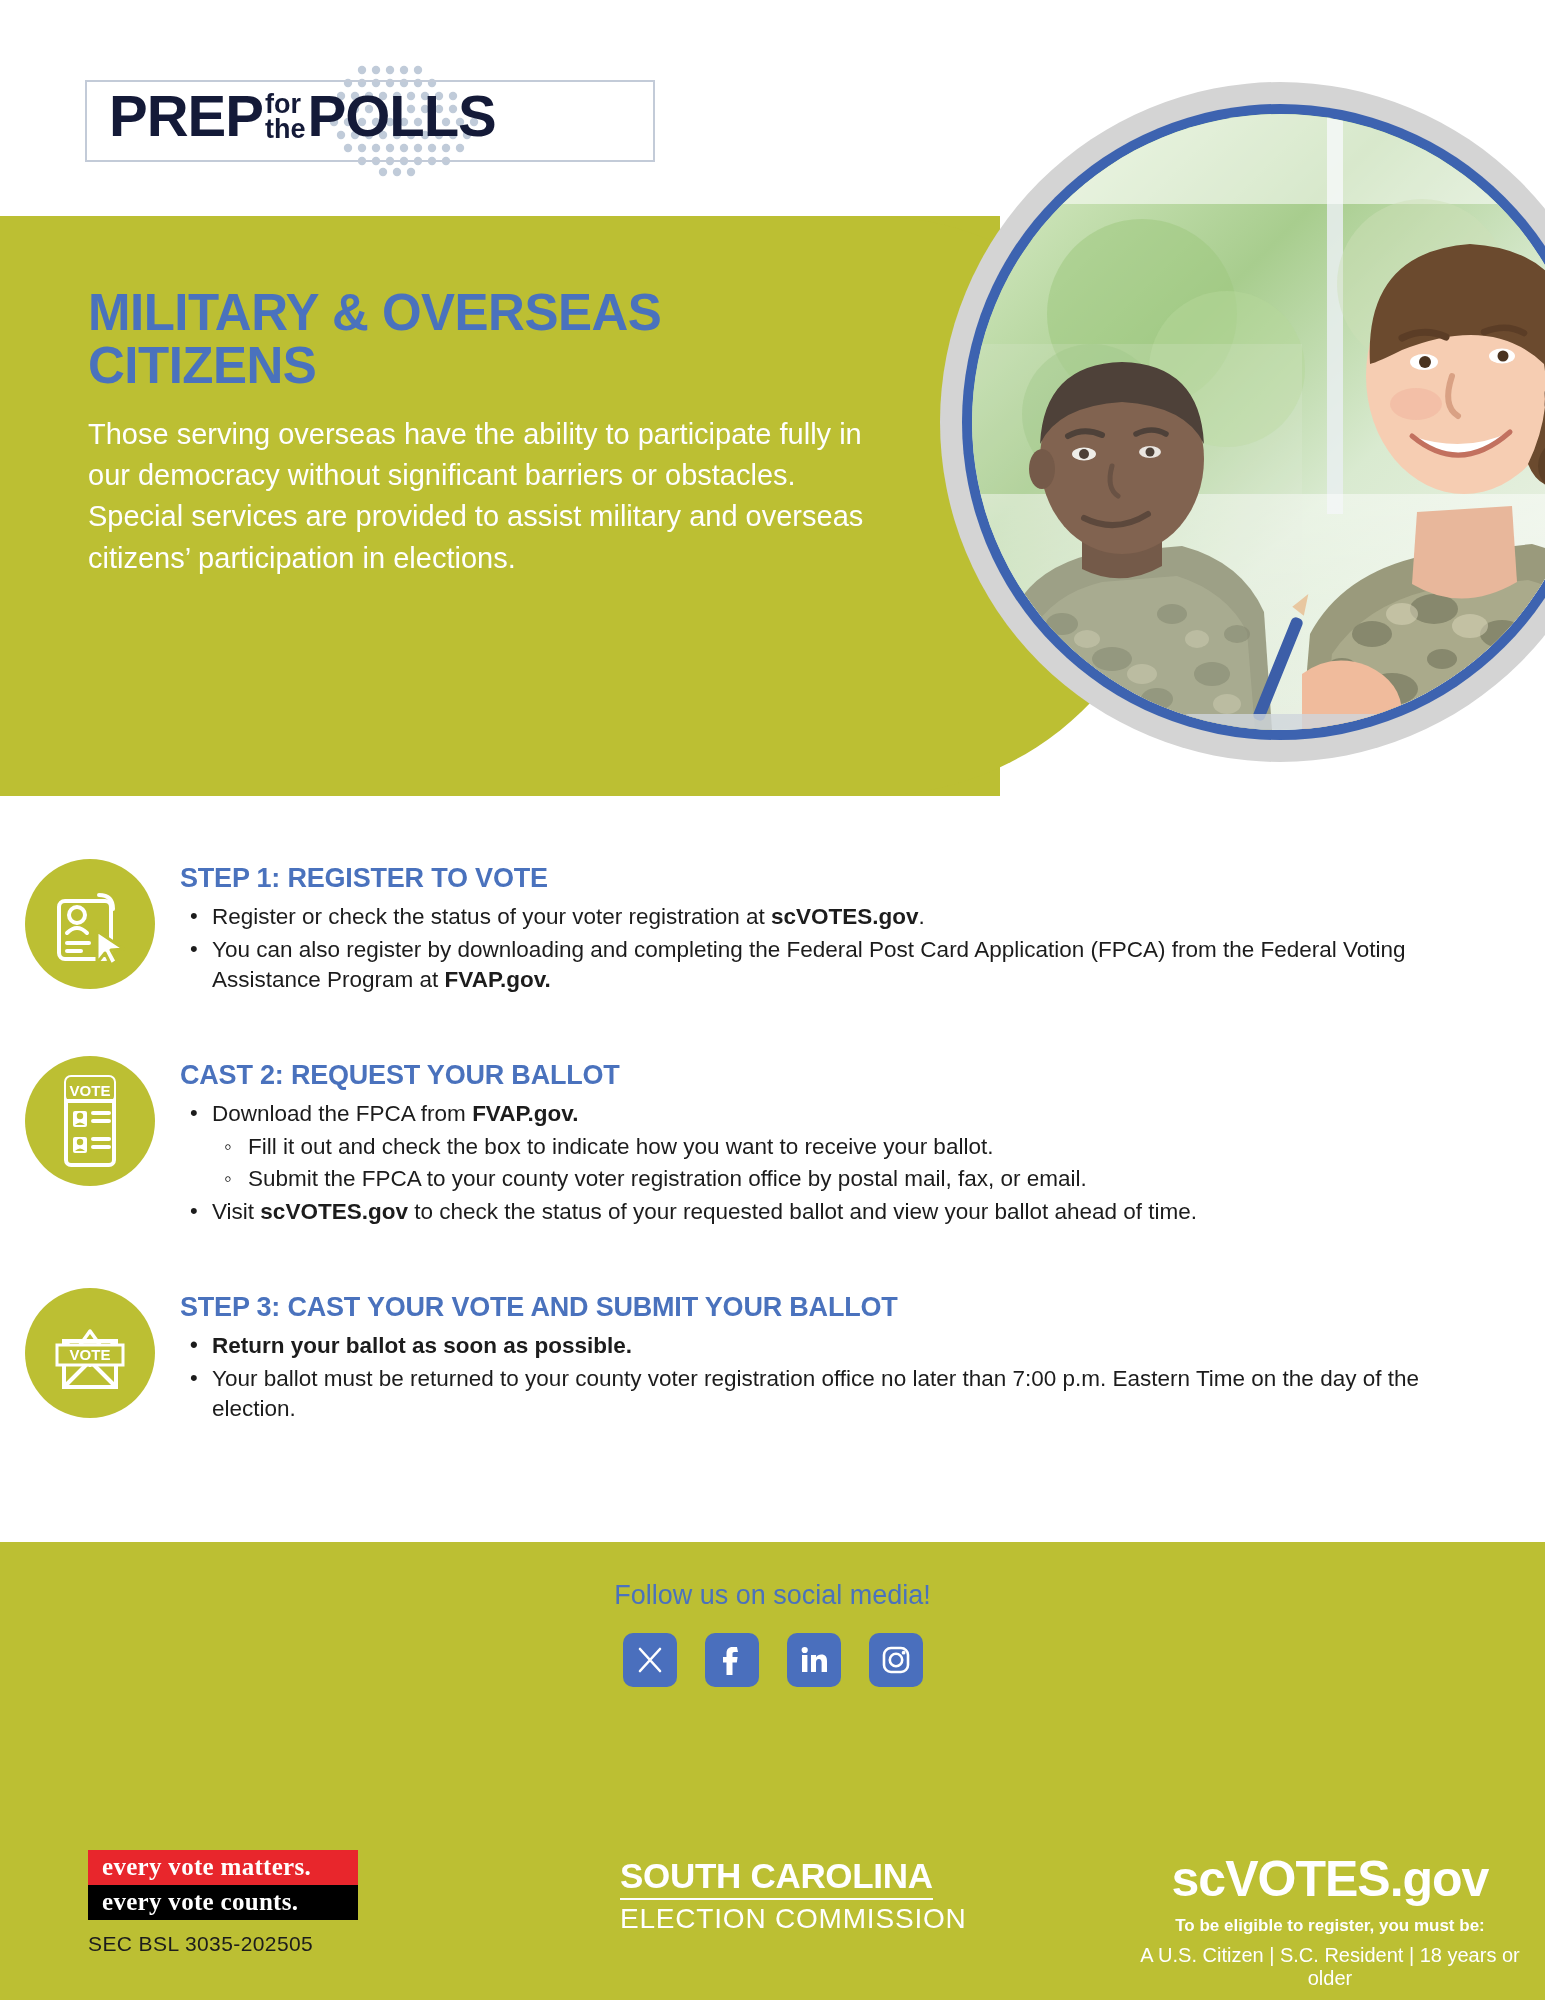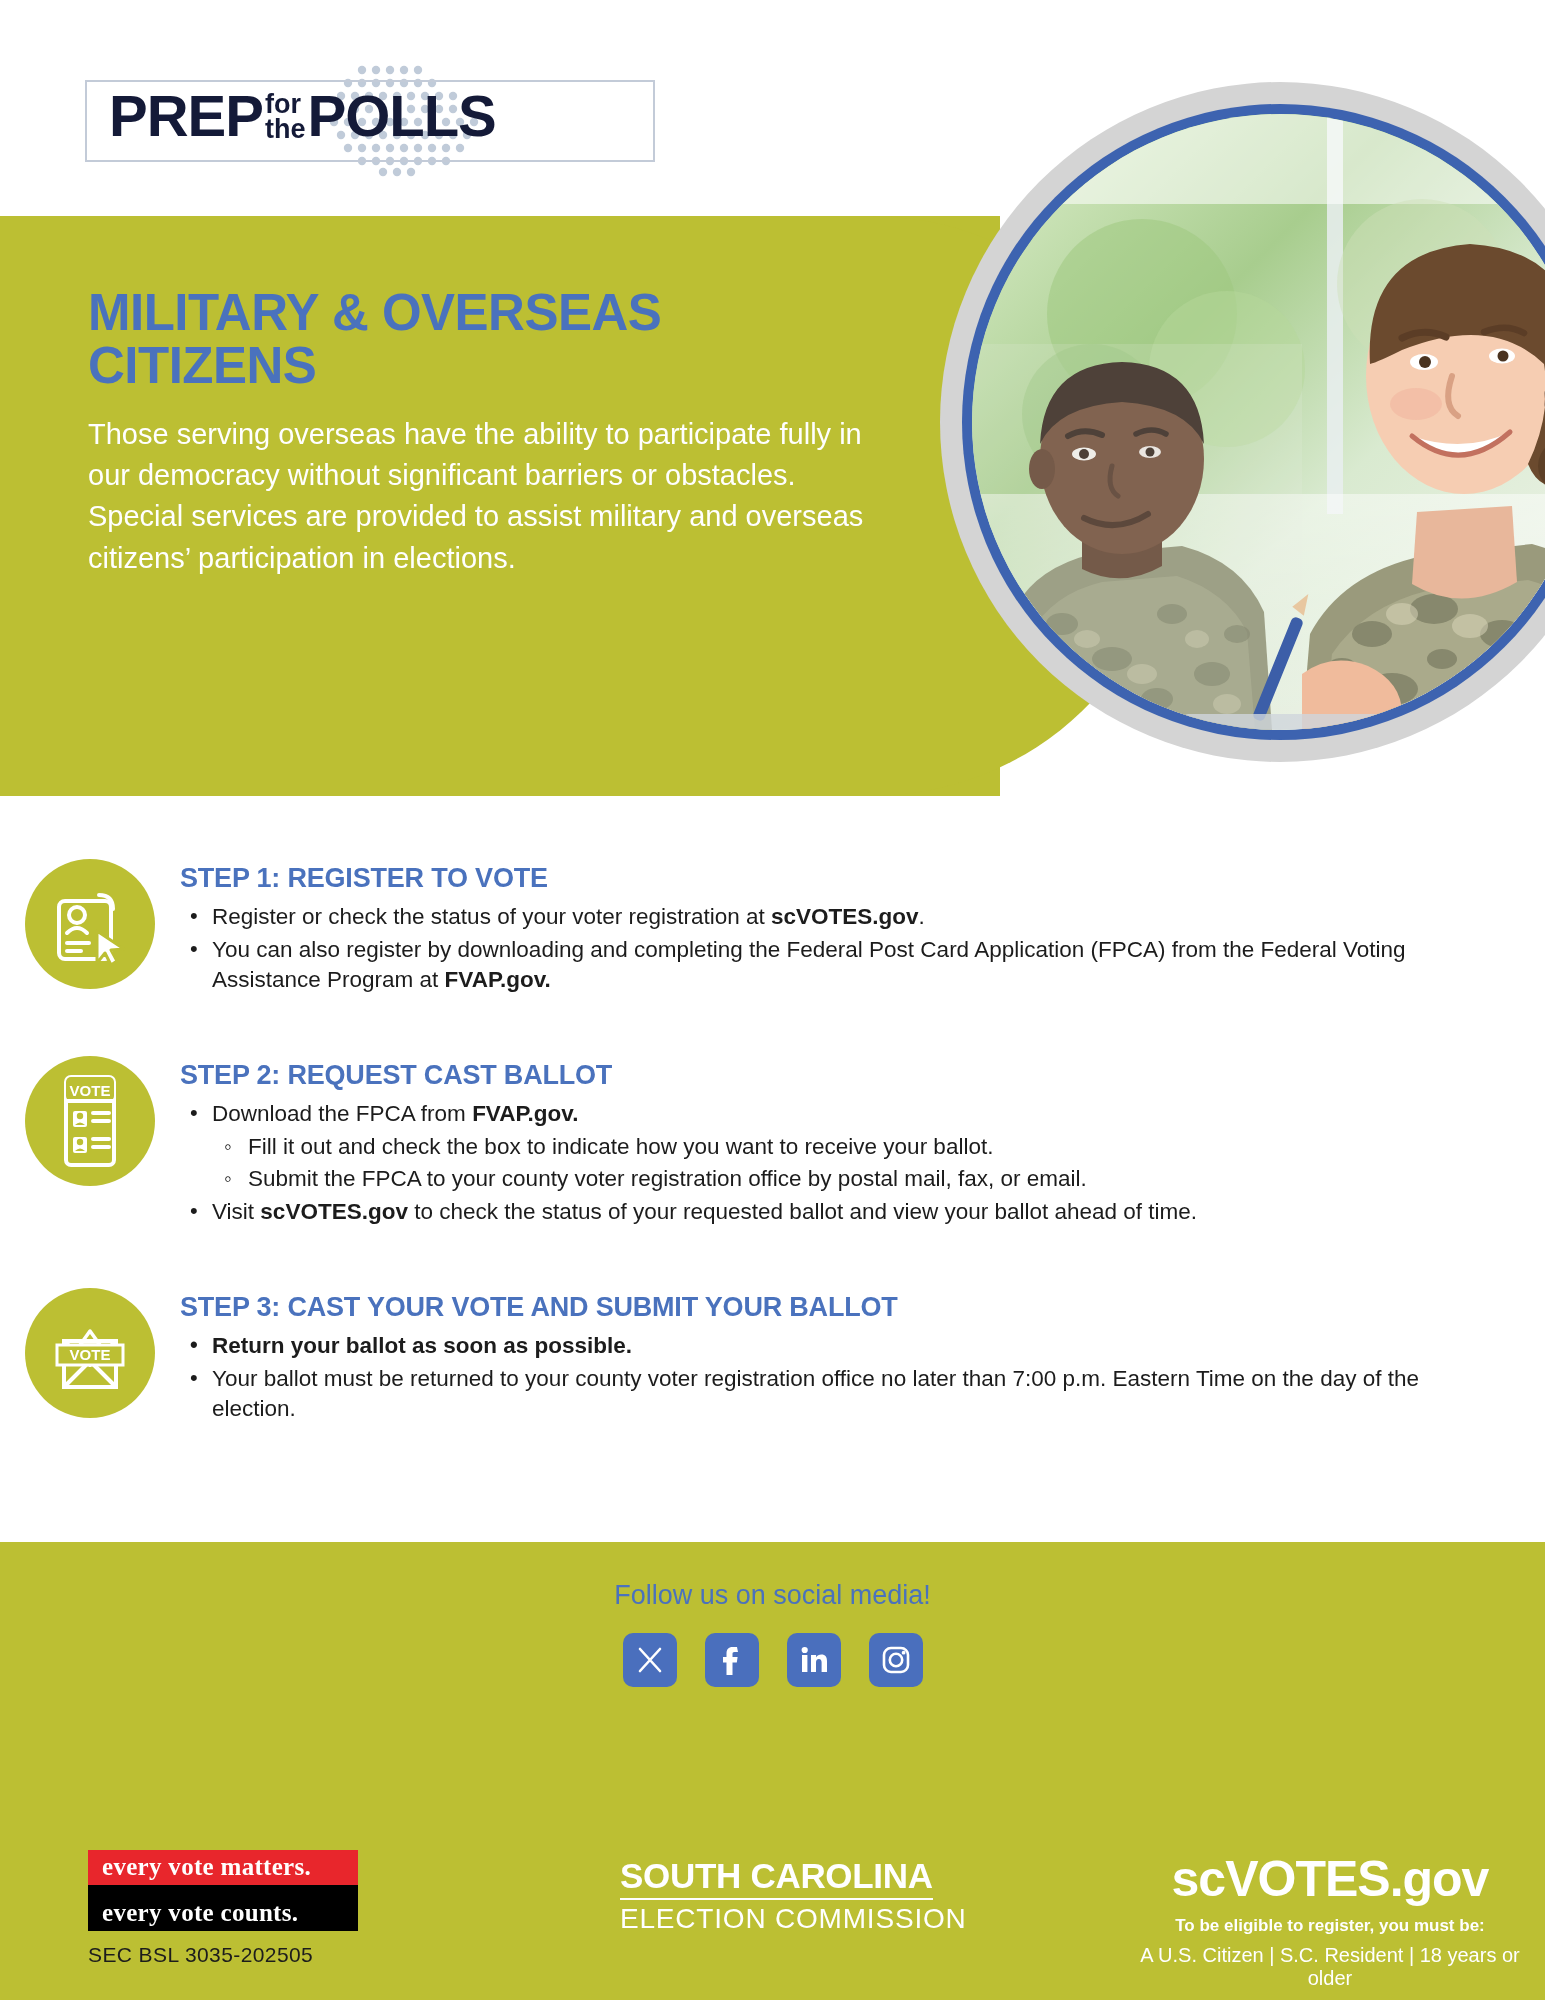--- a/index.html
+++ b/index.html
@@ -121,21 +121,21 @@
   .footer-bottom {
     position:absolute; left:0; top:300px; width:1490px; height:158px;
   }
   .evm-logo { position:absolute; left:88px; top:8px; width:270px; }
   .evm-red {
     background:#e8262c; color:#fff; font-family:"Liberation Serif", serif;
     font-weight:bold; font-size:25px; padding:3px 10px 4px 14px; letter-spacing:0.3px;
   }
   .evm-black {
     background:#000; color:#fff; font-family:"Liberation Serif", serif;
-    font-weight:bold; font-size:25px; padding:14px 10px 4px 14px; letter-spacing:0.3px;
+    font-weight:bold; font-size:25px; padding:3px 10px 4px 14px; letter-spacing:0.3px;
   }
   .evm-code { color:#1c1c1c; font-size:21px; margin-top:12px; letter-spacing:0.4px; }
 
   .sc-logo { position:absolute; left:620px; top:14px; text-align:left; }
   .sc-line1 {
     color:#fff; font-size:35px; font-weight:bold; letter-spacing:-0.3px;
     border-bottom:2.5px solid #fff; padding-bottom:2px; display:inline-block;
   }
   .sc-line2 { color:#fff; font-size:28px; font-weight:300; letter-spacing:0.8px; margin-top:3px; }
 
@@ -433,21 +433,21 @@
             <line x1="46" y1="48" x2="62" y2="48" stroke="#fff" stroke-width="4" stroke-linecap="round"></line>
             <rect x="26" y="64" width="14" height="16" rx="2" fill="#fff"></rect>
             <circle cx="33" cy="69" r="3.2" fill="#bcbf33"></circle>
             <path d="M28 78 q5 -5 10 0 z" fill="#bcbf33"></path>
             <line x1="46" y1="66" x2="62" y2="66" stroke="#fff" stroke-width="4" stroke-linecap="round"></line>
             <line x1="46" y1="74" x2="62" y2="74" stroke="#fff" stroke-width="4" stroke-linecap="round"></line>
           </svg>
         </div>
       </div>
       <div class="step-body">
-        <div class="step-title">STEP 2: REQUEST CAST BALLOT</div>
+        <div class="step-title">CAST 2: REQUEST YOUR BALLOT</div>
         <ul class="blist">
           <li>
             Download the FPCA from <span class="bold">FVAP.gov.</span>
             <ul class="sublist">
               <li>Fill it out and check the box to indicate how you want to receive your ballot.</li>
               <li>Submit the FPCA to your county voter registration office by postal mail, fax, or email.</li>
             </ul>
           </li>
           <li>
             Visit <span class="bold">scVOTES.gov</span> to check the status of your requested ballot and view your ballot ahead of time.

